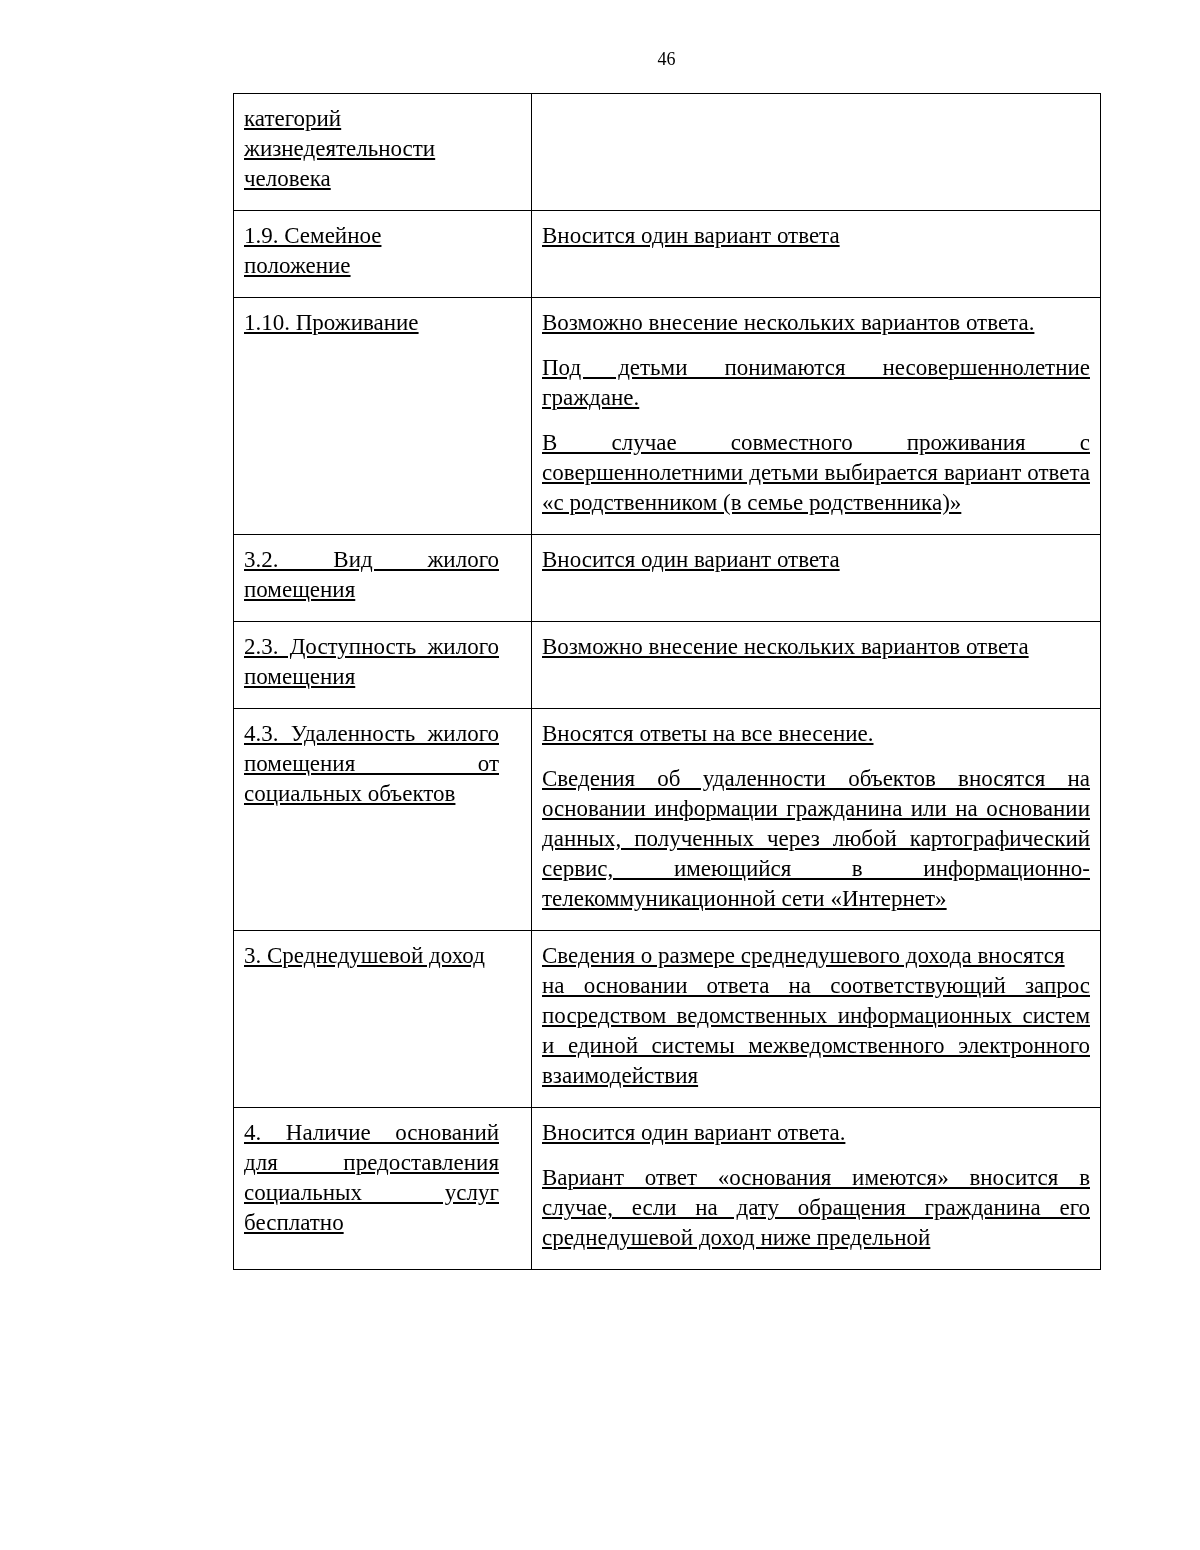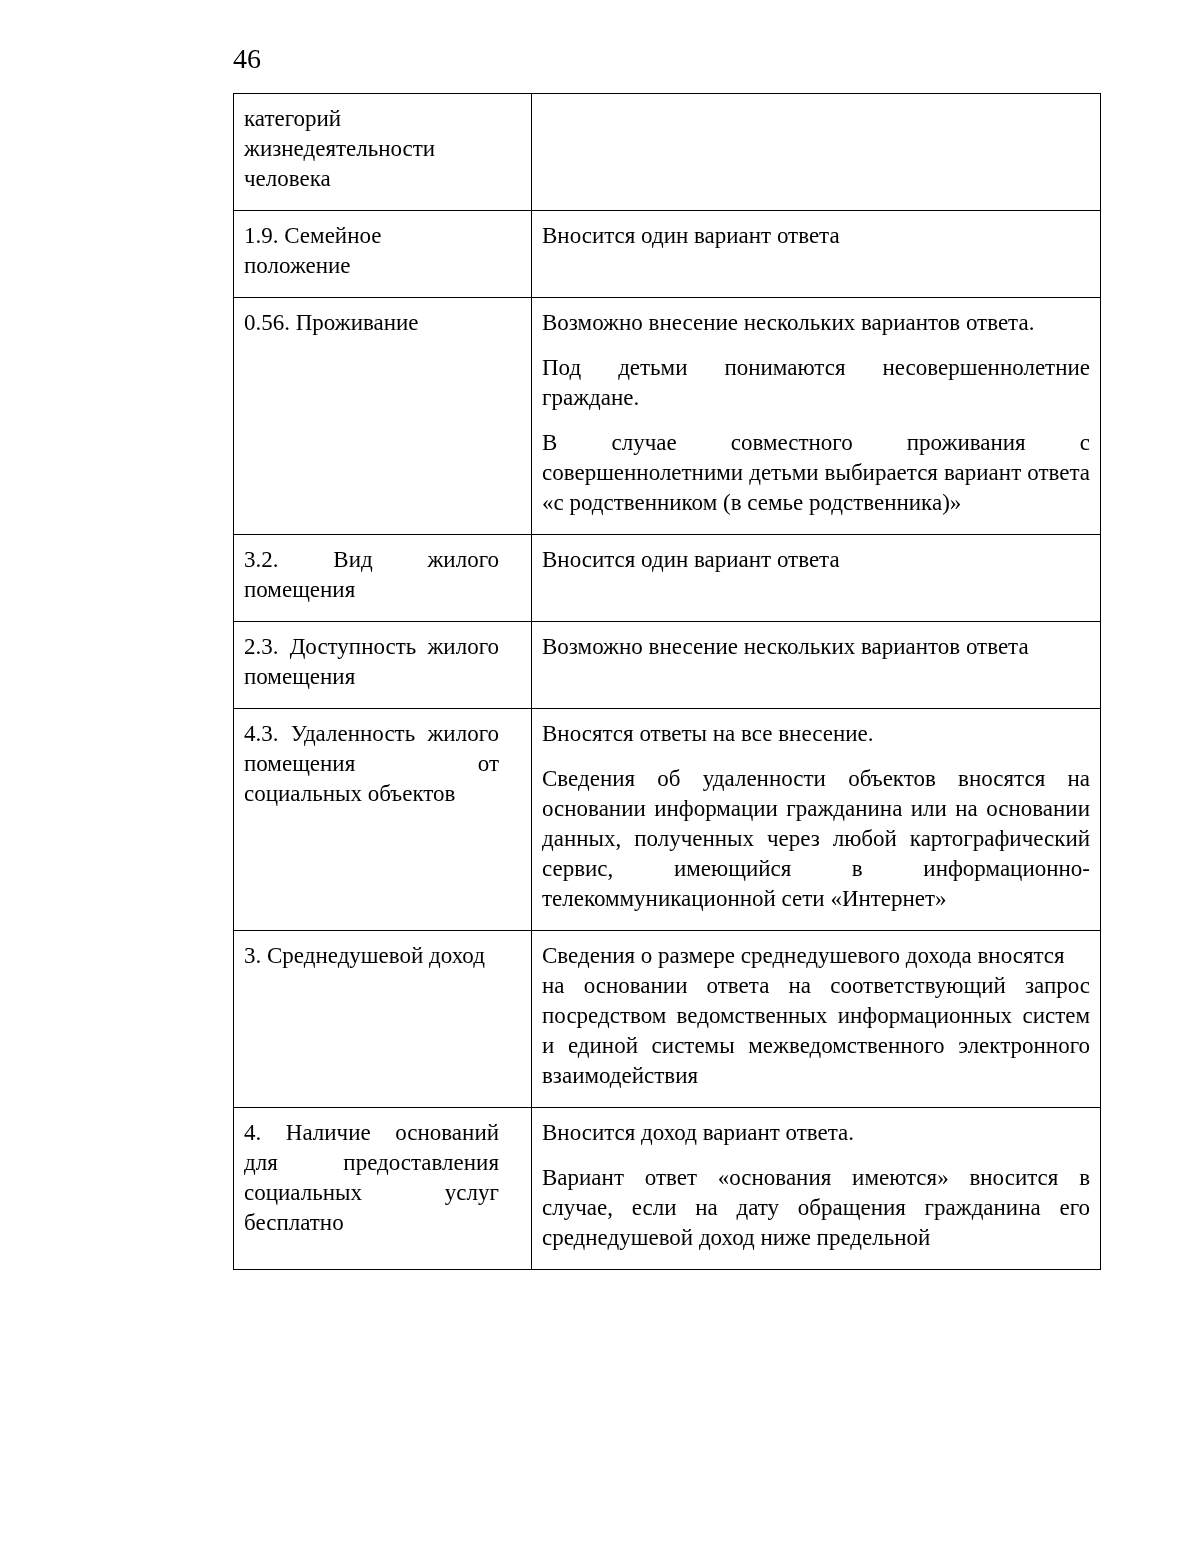--- a/index.html
+++ b/index.html
@@ -20,31 +20,33 @@
     height: 1550px;
     background: #ffffff;
     overflow: hidden;
   }
 
   .page-number {
     position: absolute;
     top: 45px;
     left: 233px;
     width: 867px;
-    font-size: 28px;
+    text-align: center;
+    font-size: 18px;
     line-height: 28px;
   }
 
   table.doc-table {
     position: absolute;
     top: 93px;
     left: 233px;
     width: 867px;
     border-collapse: collapse;
     table-layout: fixed;
+    text-decoration: underline;
   }
 
   col.col-left  { width: 298px; }
   col.col-right { width: 569px; }
 
   table.doc-table td {
     border: 1px solid #000000;
     vertical-align: top;
     font-size: 23px;
     line-height: 30px;
@@ -79,21 +81,21 @@
         <tr>
           <td class="cell-left">
             <p>1.9. Семейное<br>положение</p>
           </td>
           <td class="cell-right">
             <p>Вносится один вариант ответа</p>
           </td>
         </tr>
         <tr>
           <td class="cell-left">
-            <p>0.56. Проживание</p>
+            <p>1.10. Проживание</p>
           </td>
           <td class="cell-right">
             <p>Возможно внесение нескольких вариантов ответа.</p>
             <p>Под детьми понимаются несовершеннолетние граждане.</p>
             <p>В случае совместного проживания с совершеннолетними детьми выбирается вариант ответа «с родственником (в семье родственника)»</p>
           </td>
         </tr>
         <tr>
           <td class="cell-left">
             <p>3.2. Вид жилого помещения</p>
@@ -125,20 +127,20 @@
           </td>
           <td class="cell-right">
             <p>Сведения о размере среднедушевого дохода вносятся<br>на основании ответа на соответствующий запрос посредством ведомственных информационных систем и единой системы межведомственного электронного взаимодействия</p>
           </td>
         </tr>
         <tr>
           <td class="cell-left">
             <p>4. Наличие оснований для предоставления социальных услуг бесплатно</p>
           </td>
           <td class="cell-right">
-            <p>Вносится доход вариант ответа.</p>
+            <p>Вносится один вариант ответа.</p>
             <p>Вариант ответ «основания имеются» вносится в случае, если на дату обращения гражданина его среднедушевой доход ниже предельной</p>
           </td>
         </tr>
       </tbody>
   </table>
 
 </div>
 
 </body></html>

